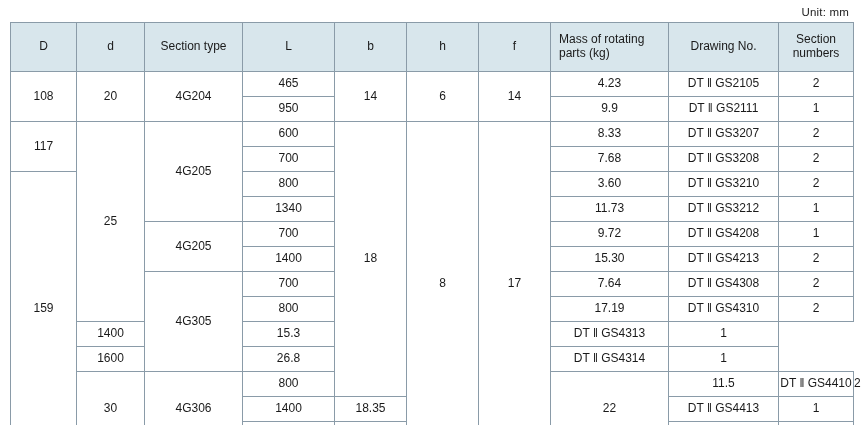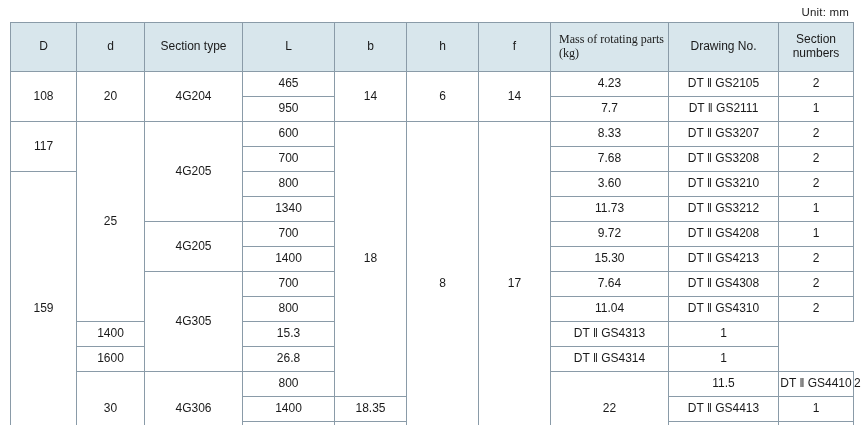--- a/index.html
+++ b/index.html
@@ -46,21 +46,20 @@
   }
   table.spec thead th {
     background: #d8e6ec;
     height: 44px;
     font-size: 12px;
     padding: 2px 3px;
   }
   th.th-left {
     text-align: left !important;
     padding-left: 8px !important;
-    font-family: Liberation Serif, serif;
   }
   .col-D      { width: 66px; }
   .col-d      { width: 68px; }
   .col-type   { width: 98px; }
   .col-L      { width: 92px; }
   .col-b      { width: 72px; }
   .col-h      { width: 72px; }
   .col-f      { width: 72px; }
   .col-mass   { width: 118px; }
   .col-draw   { width: 110px; }
@@ -108,21 +107,21 @@
           <td>465</td>
           <td rowspan="2">14</td>
           <td rowspan="2">6</td>
           <td rowspan="2">14</td>
           <td>4.23</td>
           <td>DT ‖ GS2105</td>
           <td>2</td>
         </tr>
         <tr>
           <td>950</td>
-          <td>7.7</td>
+          <td>9.9</td>
           <td>DT ‖ GS2111</td>
           <td>1</td>
         </tr>
         <tr>
           <td rowspan="2">117</td>
           <td rowspan="8">25</td>
           <td rowspan="4">4G205</td>
           <td>600</td>
           <td rowspan="11">18</td>
           <td rowspan="13">8</td>
@@ -165,21 +164,21 @@
         </tr>
         <tr>
           <td rowspan="4">4G305</td>
           <td>700</td>
           <td>7.64</td>
           <td>DT ‖ GS4308</td>
           <td>2</td>
         </tr>
         <tr>
           <td>800</td>
-          <td>11.04</td>
+          <td>17.19</td>
           <td>DT ‖ GS4310</td>
           <td>2</td>
         </tr>
         <tr>
           <td>1400</td>
           <td>15.3</td>
           <td>DT ‖ GS4313</td>
           <td>1</td>
         </tr>
         <tr>

